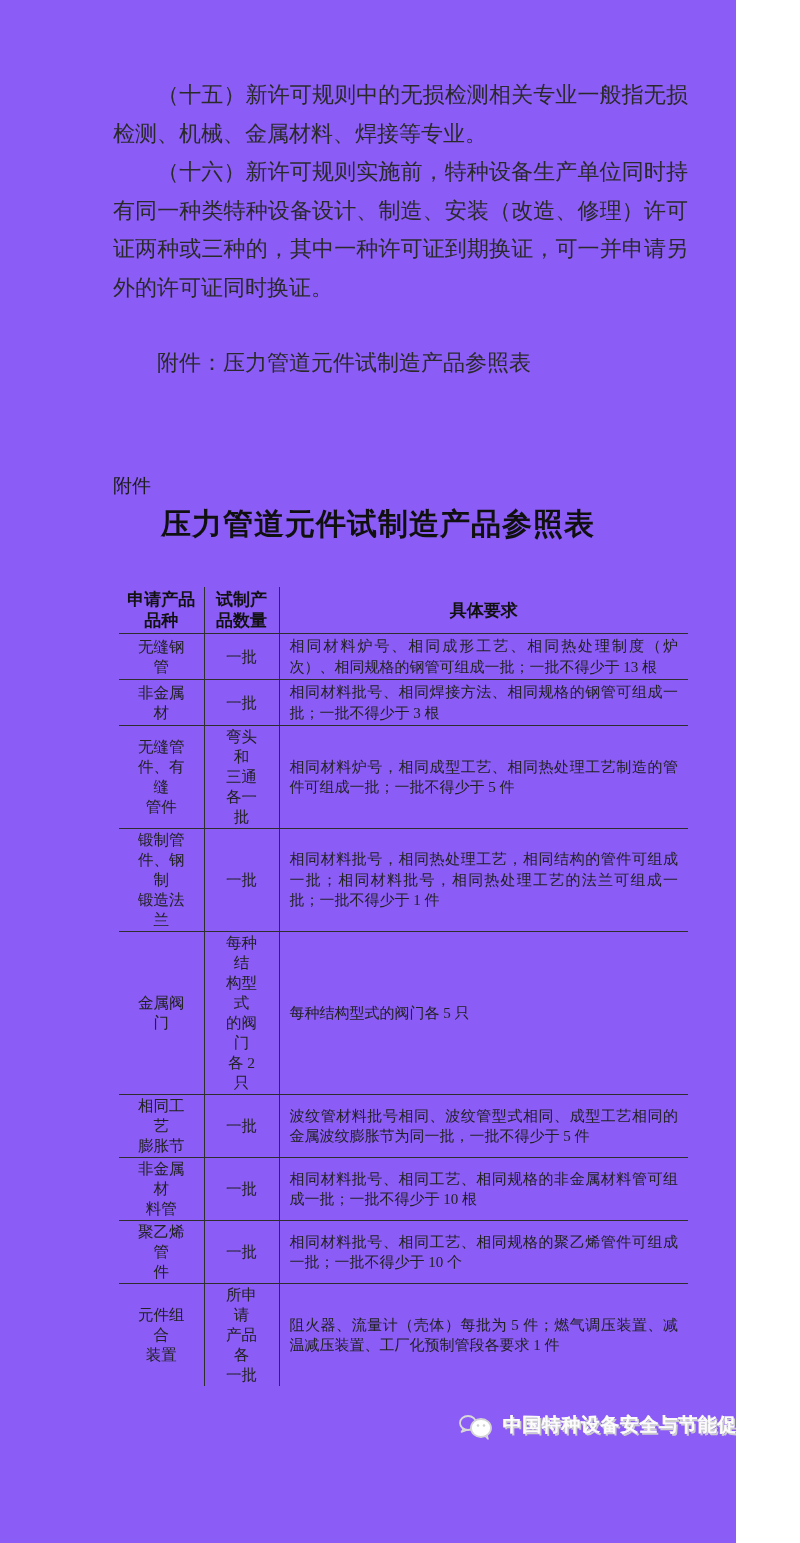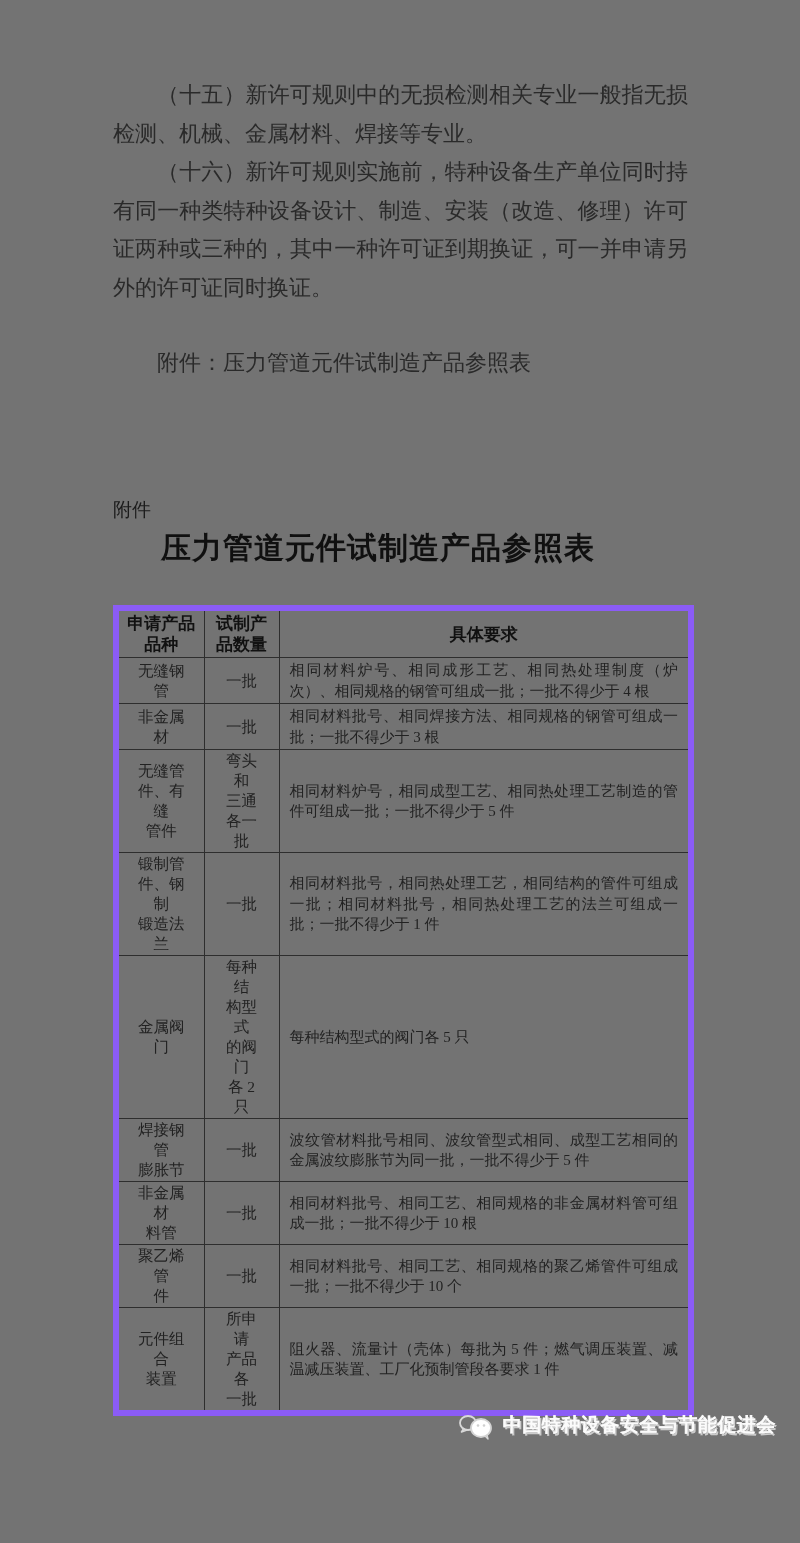--- a/index.html
+++ b/index.html
@@ -1,20 +1,20 @@
 <!DOCTYPE html>
 <html><head>
 <meta charset="utf-8">
 <style>
   html, body { margin: 0; padding: 0; background: #ffffff; }
   .page {
     position: relative;
-    width: 800px;
+    width: 736px;
     height: 1543px;
-    background: #737373;
+    background: #8b5cf6;
     overflow: hidden;
     color: #262626;
     font-family: "Liberation Serif", "DejaVu Serif", serif;
   }
   .content {
     position: absolute;
     left: 113px;
     top: 76px;
     width: 575px;
   }
@@ -27,21 +27,21 @@
     color: #2a2a2a;
   }
   .attachment-ref {
     margin: 36px 0 0 0;
     font-size: 22px;
     line-height: 38.6px;
     text-indent: 2em;
     color: #2a2a2a;
   }
   .attachment-label {
-    margin-top: 116px;
+    margin-top: 92px;
     font-family: "Liberation Sans", "DejaVu Sans", sans-serif;
     font-size: 19px;
     line-height: 24px;
     color: #1b1b1b;
   }
   .doc-title {
     margin: 6px 45px 0 0;
     text-align: center;
     font-weight: bold;
     font-size: 30px;
@@ -133,21 +133,21 @@
 品种</th>
           <th>试制产
 品数量</th>
           <th>具体要求</th>
         </tr>
       </thead>
       <tbody id="table-body">
           <tr>
             <td class="c-product">无缝钢管</td>
             <td class="c-quantity">一批</td>
-            <td class="c-req">相同材料炉号、相同成形工艺、相同热处理制度（炉次）、相同规格的钢管可组成一批；一批不得少于 4 根</td>
+            <td class="c-req">相同材料炉号、相同成形工艺、相同热处理制度（炉次）、相同规格的钢管可组成一批；一批不得少于 13 根</td>
           </tr>
           <tr>
             <td class="c-product">非金属材</td>
             <td class="c-quantity">一批</td>
             <td class="c-req">相同材料批号、相同焊接方法、相同规格的钢管可组成一批；一批不得少于 3 根</td>
           </tr>
           <tr>
             <td class="c-product">无缝管
 件、有缝
 管件</td>
@@ -165,21 +165,21 @@
           </tr>
           <tr>
             <td class="c-product">金属阀门</td>
             <td class="c-quantity">每种结
 构型式
 的阀门
 各 2 只</td>
             <td class="c-req">每种结构型式的阀门各 5 只</td>
           </tr>
           <tr>
-            <td class="c-product">焊接钢管
+            <td class="c-product">相同工艺
 膨胀节</td>
             <td class="c-quantity">一批</td>
             <td class="c-req">波纹管材料批号相同、波纹管型式相同、成型工艺相同的金属波纹膨胀节为同一批，一批不得少于 5 件</td>
           </tr>
           <tr>
             <td class="c-product">非金属材
 料管</td>
             <td class="c-quantity">一批</td>
             <td class="c-req">相同材料批号、相同工艺、相同规格的非金属材料管可组成一批；一批不得少于 10 根</td>
           </tr>

